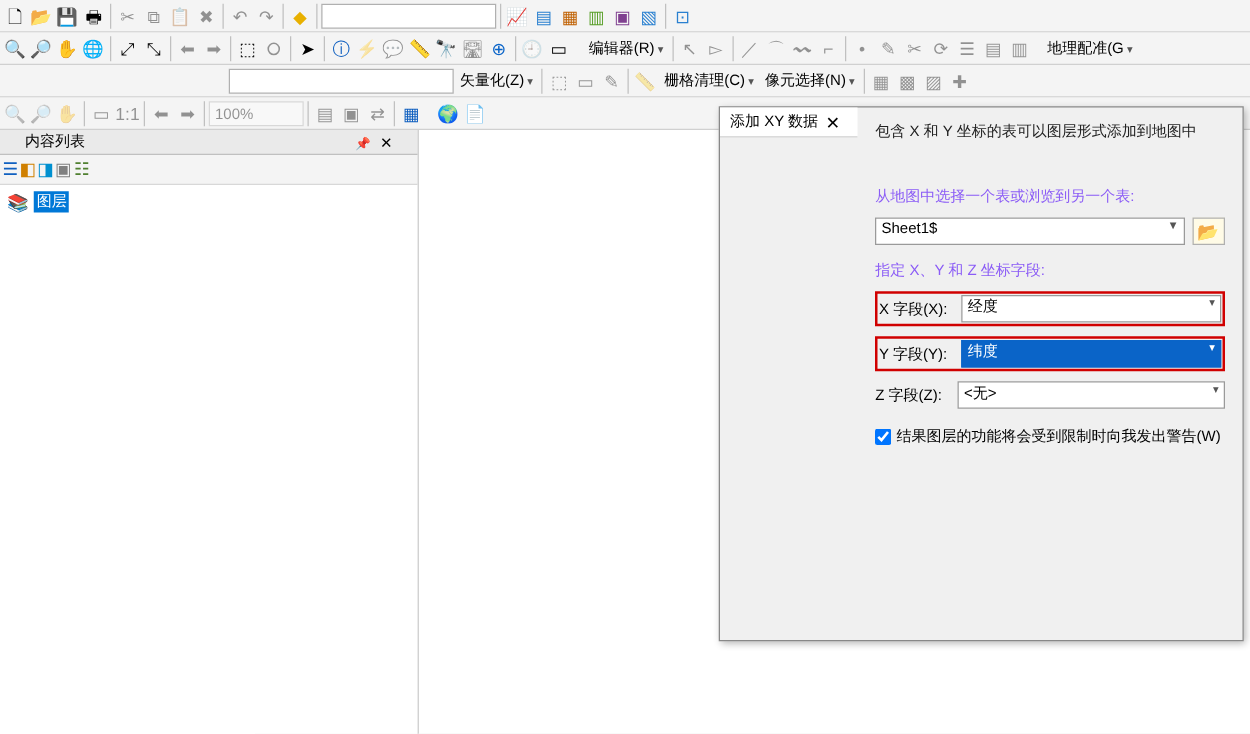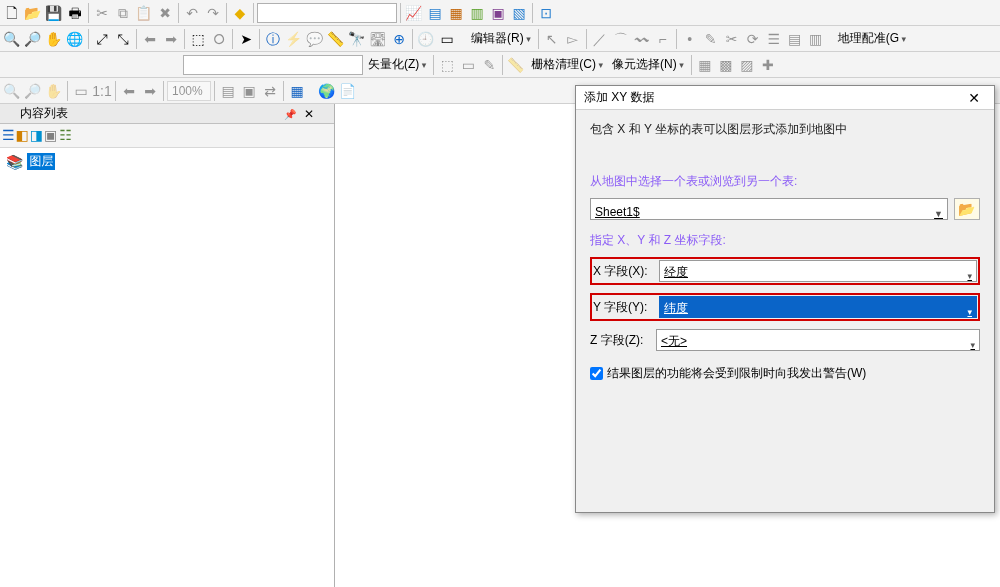--- a/index.html
+++ b/index.html
@@ -18,30 +18,30 @@
   .workspace { display: flex; position: absolute; top: 104px; bottom: 0; left: 0; right: 0; }
   .toc-panel { width: 335px; background: #fff; border-right: 1px solid #b0b0b0; display: flex; flex-direction: column; }
   .toc-header { background: #eaeaea; border-bottom: 1px solid #c0c0c0; display: flex; align-items: center; justify-content: space-between; padding: 2px 20px; height: 20px; }
   .toc-toolbar { background: #f4f4f4; border-bottom: 1px solid #d8d8d8; display: flex; align-items: center; padding: 2px; gap: 1px; height: 24px; }
   .toc-body { flex: 1; background: #fff; padding: 4px; }
   .tree-item { display: flex; align-items: center; gap: 4px; padding: 1px 2px; }
   .tree-item .sel { background: #0078d7; color: #fff; padding: 0 2px; }
   .map-area { flex: 1; background: #fff; position: relative; }
 
   
-  .dialog { position: absolute; top: 85px; left: 575px; width: 420px; height: 428px; background: #f0f0f0; border: 1px solid #888; box-shadow: 2px 2px 6px rgba(0,0,0,0.3); display: flex; flex-direction: column; }
+  .dialog { position: absolute; top: 85px; left: 575px; width: 420px; height: 428px; background: #f0f0f0; border: 1px solid #888; box-shadow: 2px 2px 6px rgba(0,0,0,0.3); display: flex; flex-direction: row; }
   .dlg-title { height: 24px; background: #fff; display: flex; align-items: center; justify-content: space-between; padding: 0 8px; border-bottom: 1px solid #d0d0d0; }
   .dlg-close { cursor: pointer; font-size: 14px; padding: 0 6px; }
   .dlg-body { padding: 10px 14px; flex: 1; display: flex; flex-direction: column; gap: 8px; overflow: hidden; }
   .dlg-desc { color: #222; line-height: 1.6; margin-bottom: 22px; }
   .dlg-section-head { color: #8b5cf6; margin-top: 4px; }
   .dlg-row { display: flex; align-items: center; gap: 6px; }
   .dlg-row label { width: 60px; text-align: left; }
   .dlg-row.highlight { border: 2px solid #d00000; padding: 1px; }
-  .combo { flex: 1; height: 22px; border: 1px solid #9a9a9a; background: #fff; padding: 0 4px; display: flex; align-items: flex-end; justify-content: space-between; text-decoration: underline; }
+  .combo { flex: 1; height: 22px; border: 1px solid #9a9a9a; background: #fff; padding: 0 4px; display: flex; align-items: flex-start; justify-content: space-between; }
   .combo.sel { background: #0a64c8; color: #fff; border-color: #0a64c8; }
   .combo .arrow { font-size: 9px; color: #555; }
   .combo.sel .arrow { color: #fff; }
   .btn-folder { width: 26px; height: 22px; border: 1px solid #b0b0b0; background: #fffbe6; display: inline-flex; align-items: center; justify-content: center; cursor:pointer; }
   fieldset.crs { border: 1px solid #c8c8c8; padding: 6px 8px; margin-top: 4px; }
   fieldset.crs legend { padding: 0 4px; color: #222; }
   .crs-sub { color: #222; margin: 4px 0 2px; }
   textarea.crs-box { width: 100%; height: 120px; border: 1px solid #b0b0b0; background: #fff; padding: 4px; resize: none; font-family: inherit; font-size: 12px; color: #444; }
   .dlg-bottom { display: flex; align-items: center; justify-content: space-between; margin-top: auto; }
   .chk { display: flex; align-items: center; gap: 4px; }
@@ -286,21 +286,21 @@
       <span class="glyph">1:1</span>
     </span>
   <span class="sep"></span>
   <span class="btn-icon disabled">
       <span class="glyph">⬅</span>
     </span>
   <span class="btn-icon disabled">
       <span class="glyph">➡</span>
     </span>
   <span class="sep"></span>
-  <input class="tb-field disabled" style="width: 44px;" value="100%">
+  <input class="tb-field disabled" style="width: 76px;" value="100%">
   <span class="sep"></span>
   <span class="btn-icon disabled">
       <span class="glyph">▤</span>
     </span>
   <span class="btn-icon disabled">
       <span class="glyph">▣</span>
     </span>
   <span class="btn-icon disabled">
       <span class="glyph">⇄</span>
     </span>

